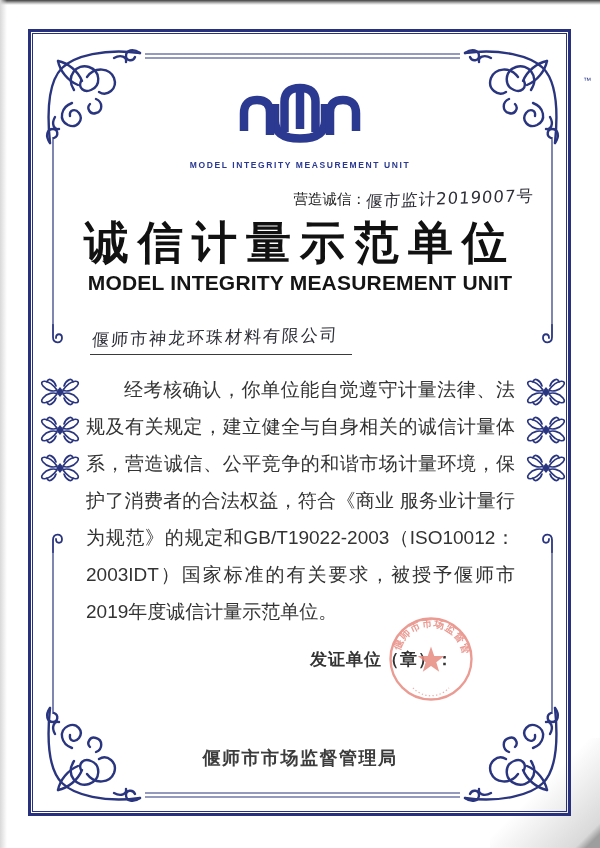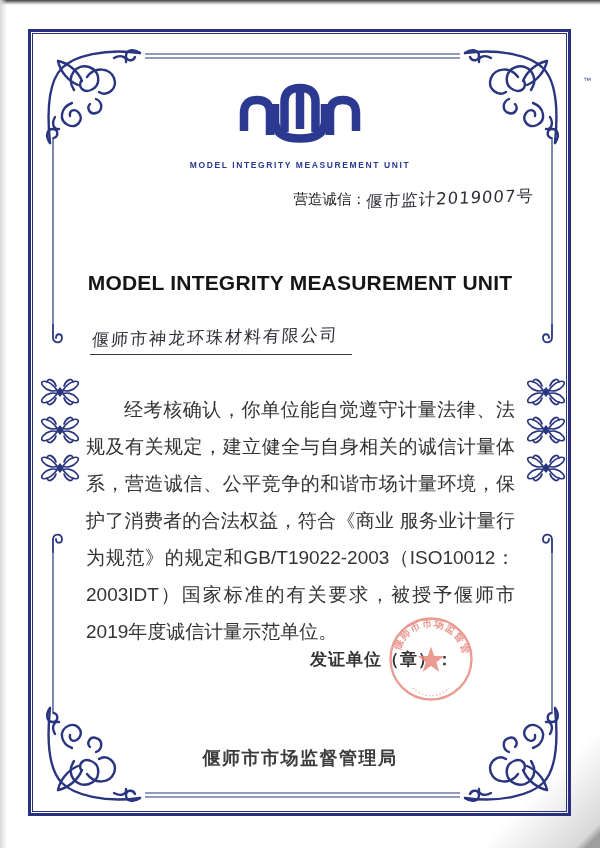--- a/index.html
+++ b/index.html
@@ -31,21 +31,21 @@
             letter-spacing:9px;color:#111;}
   .title-en{position:absolute;left:0;top:271px;width:600px;text-align:center;
             font-weight:800;font-size:21px;letter-spacing:0.2px;color:#151515;}
   .awardee{position:absolute;left:92px;top:326px;width:270px;}
   .awardee .hand{display:inline-block;font-size:17px;color:#2e2e38;letter-spacing:2px;
                  transform:rotate(-1.2deg) skewX(-5deg);font-family:"DejaVu Sans", sans-serif;}
   .awardee-line{position:absolute;left:90px;top:354px;width:262px;height:0;
                 border-bottom:1.5px solid #3a3a3a;}
   .body-text{position:absolute;left:86px;top:371px;width:429px;font-size:19px;
              line-height:37px;color:#333;text-align:justify;text-indent:2em;
-             font-weight:500;margin-top:20px;}
+             font-weight:500;}
   .issuer{position:absolute;left:310px;top:648px;font-size:17px;font-weight:bold;
           color:#333;letter-spacing:1px;text-align:right;}
   .seal{position:absolute;left:386px;top:614px;width:90px;height:90px;opacity:0.85;}
   .footer-org{position:absolute;left:0;top:746px;width:600px;text-align:center;
               font-size:18px;font-weight:600;letter-spacing:1.5px;color:#3c3c3c;}
 </style>
 </head>
 <body>
 
 <div class="photo">
@@ -129,20 +129,21 @@
       </svg>
       <span class="logo-tm">™</span>
     </div>
     <div class="logo-caption">MODEL INTEGRITY MEASUREMENT UNIT</div>
   </div>
 
   <div class="certno">
     <span>营造诚信：</span><span class="hand">偃市监计2019007号</span>
   </div>
 
+  <div class="title-cn">诚信计量示范单位</div>
   <div class="title-en">MODEL INTEGRITY MEASUREMENT UNIT</div>
 
   <div class="awardee">
     <span class="hand">偃师市神龙环珠材料有限公司</span>
   </div>
   <div class="awardee-line"></div>
 
   <div class="body-text">经考核确认，你单位能自觉遵守计量法律、法规及有关规定，建立健全与自身相关的诚信计量体系，营造诚信、公平竞争的和谐市场计量环境，保护了消费者的合法权益，符合《商业 服务业计量行为规范》的规定和GB/T19022-2003（ISO10012：2003IDT）国家标准的有关要求，被授予偃师市2019年度诚信计量示范单位。</div>
 
   <div class="issuer">发证单位（章）：</div>

